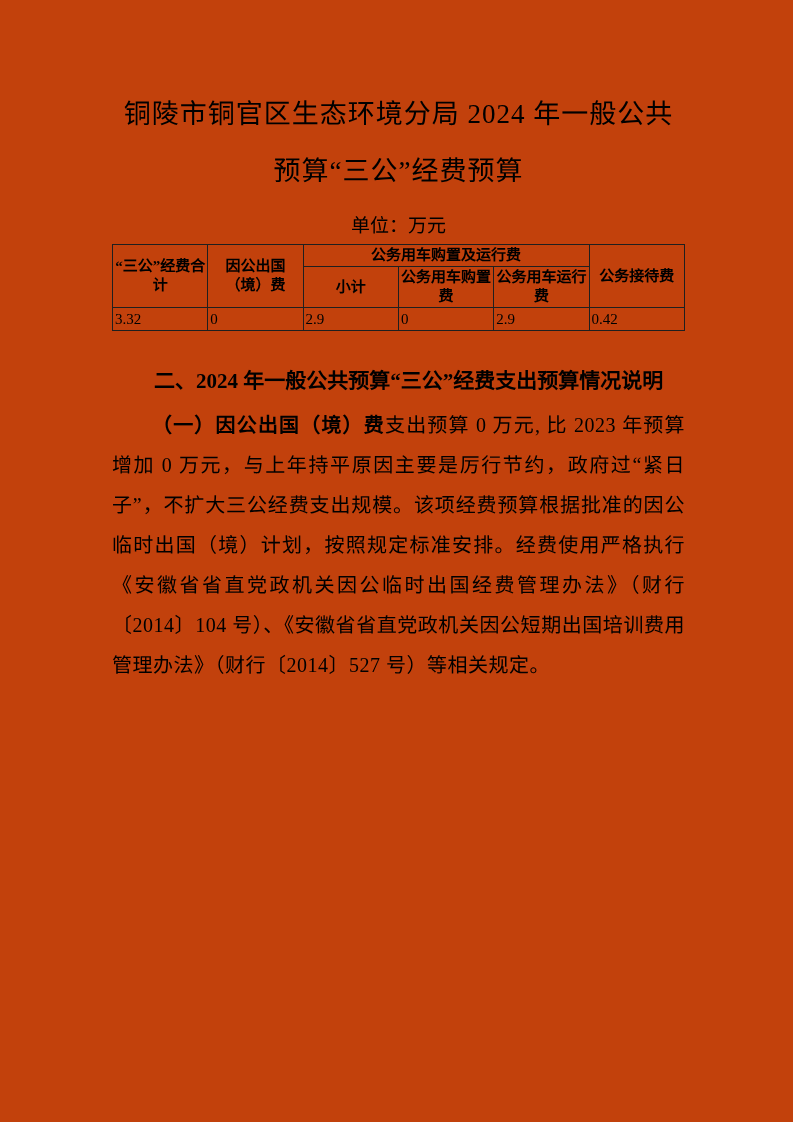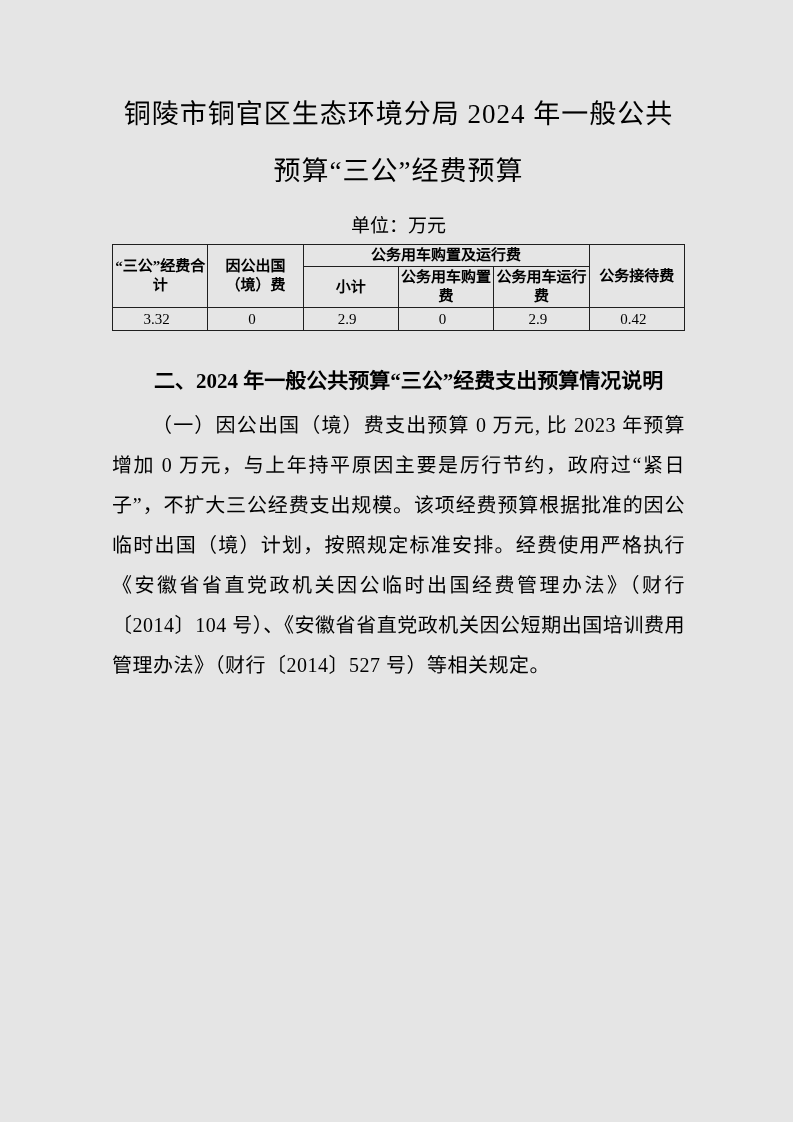--- a/index.html
+++ b/index.html
@@ -6,21 +6,21 @@
   html, body { margin: 0; padding: 0; }
   body {
     width: 793px; height: 1122px;
     background: #ffffff;
     font-family: "Liberation Serif", "DejaVu Serif", serif;
     color: #000000;
   }
   .page {
     position: relative;
     width: 793px; height: 1122px;
-    background: #e5e5e5;
+    background: #c2410c;
     padding: 86px 108px 0 112px;
     overflow: hidden;
   }
   .doc-title {
     margin: 0;
     font-size: 27px;
     font-weight: 400;
     line-height: 57px;
     text-align: center;
     letter-spacing: 1px;
@@ -58,35 +58,35 @@
     font-weight: bold;
     text-align: center;
     vertical-align: middle;
     line-height: 19px;
     padding: 1px 2px;
   }
   table.budget-table tr.group-row th.group-th { height: 22px; }
   table.budget-table tr.sub-row th { height: 40px; }
   table.budget-table tbody td {
     font-size: 15px;
-    text-align: center;
+    text-align: left;
     vertical-align: middle;
     height: 22px;
     padding: 2px 9px 2px 2px;
     line-height: 18px;
   }
   .body-paragraph {
     margin: 4px 0 0 0;
     font-size: 20px;
     line-height: 40px;
     text-indent: 2em;
     text-align: justify;
     letter-spacing: 0.5px;
   }
-  .body-paragraph .lead-bold { font-weight: normal; margin-top: 44px; }
+  .body-paragraph .lead-bold { font-weight: bold; margin-top: 44px; }
 </style>
 </head>
 <body>
 
 <div class="page">
 
   <h1 class="doc-title">铜陵市铜官区生态环境分局 2024 年一般公共预算“三公”经费预算</h1>
 
 
   <div class="unit-label">单位：万元</div>

